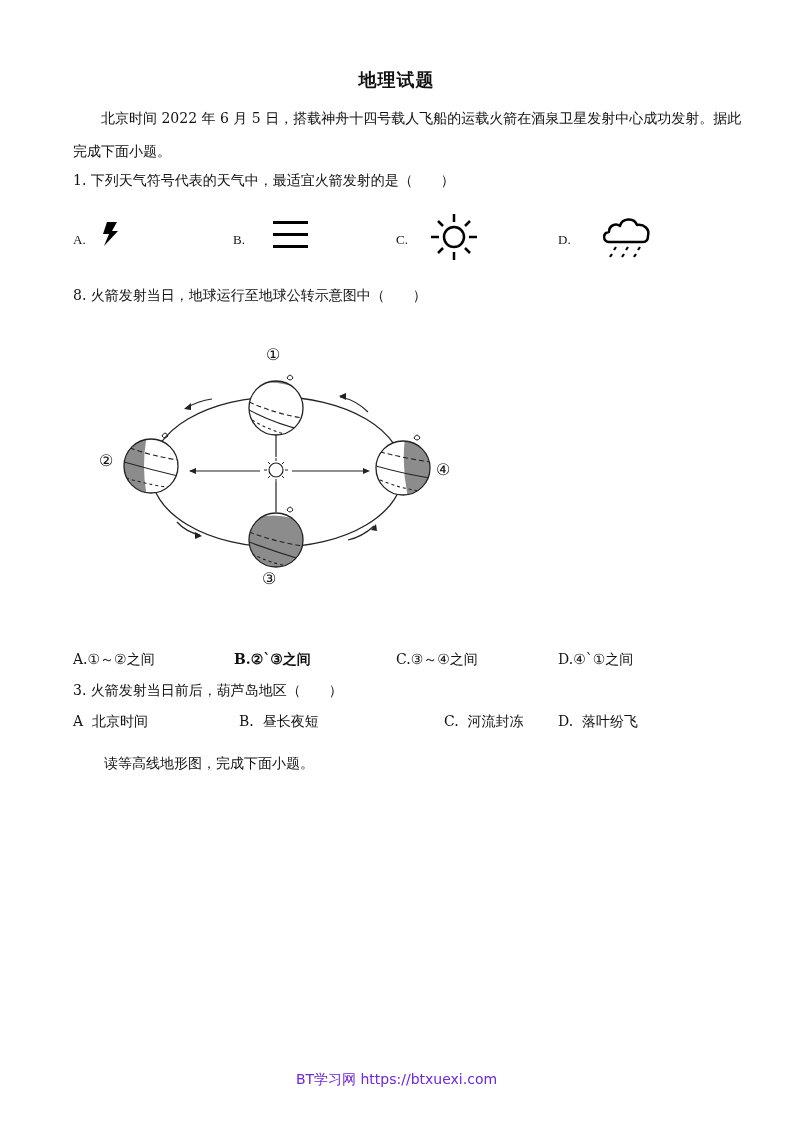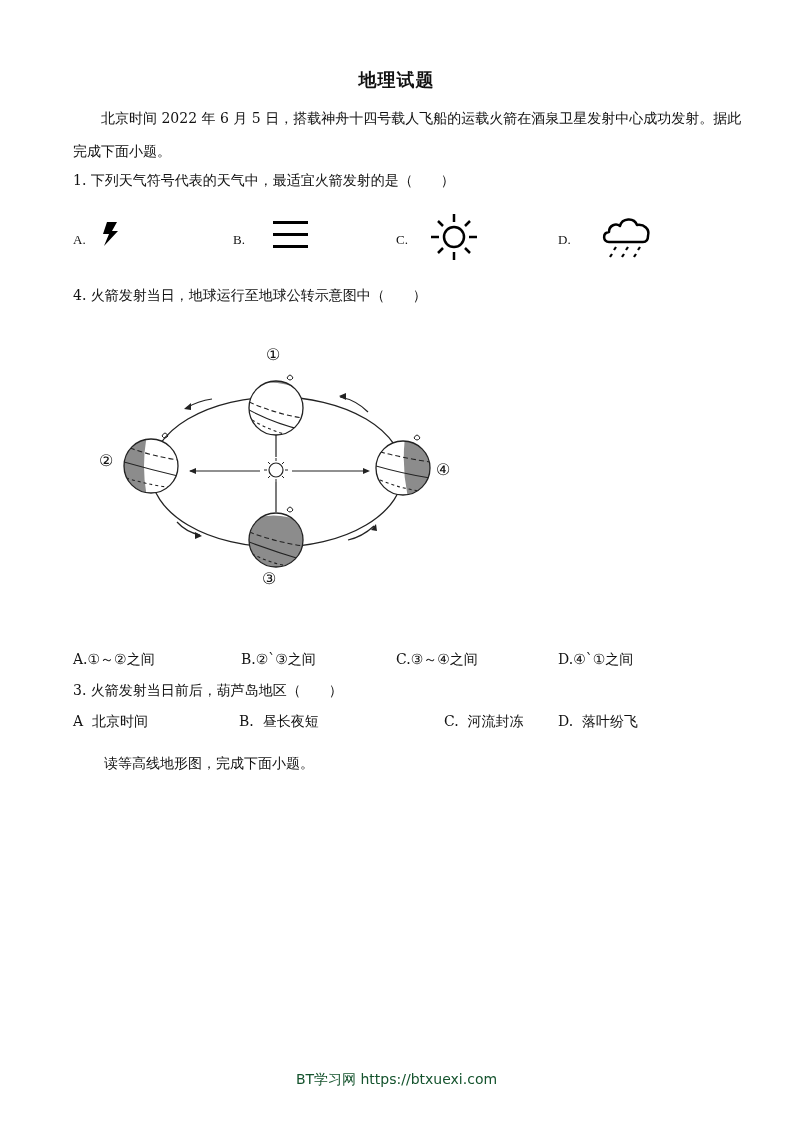--- a/index.html
+++ b/index.html
@@ -3,21 +3,21 @@
 <meta charset="utf-8">
 <style>
   html, body { margin: 0; padding: 0; background: #ffffff; }
   body { width: 793px; height: 1122px; position: relative; overflow: hidden;
          font-family: "DejaVu Serif", "Liberation Serif", serif; color: #111; }
   .abs { position: absolute; }
   .title { left: 0; width: 793px; top: 68px; text-align: center; font-size: 18px; font-weight: bold;
            font-family: Liberation Serif, serif; letter-spacing: 1px; }
   .para { font-size: 14px; line-height: 16px; white-space: nowrap; }
   .opt-label { font-size: 13px; font-family: "Liberation Serif", serif; }
-  .footer { left: 0; width: 793px; top: 1071px; text-align: center; font-size: 14px; color: #14532d;
+  .footer { left: 0; width: 793px; top: 1071px; text-align: center; font-size: 14px; color: #6d28d9;
             font-family: "DejaVu Sans", "Liberation Sans", sans-serif; }
   svg { display: block; }
 </style>
 </head>
 <body>
 
 <div class="abs title">地理试题</div>
 
 <div class="abs para" style="left:101px; top:110px;">北京时间 2022 年 6 月 5 日，搭载神舟十四号载人飞船的运载火箭在酒泉卫星发射中心成功发射。据此</div>
 <div class="abs para" style="left:73px; top:143px;">完成下面小题。</div>
@@ -73,21 +73,21 @@
       <line x1="15" y1="33" x2="13" y2="36"></line>
       <line x1="11" y1="40" x2="9" y2="43"></line>
       <line x1="27" y1="33" x2="25" y2="36"></line>
       <line x1="23" y1="40" x2="21" y2="43"></line>
       <line x1="39" y1="33" x2="37" y2="36"></line>
       <line x1="35" y1="40" x2="33" y2="43"></line>
     </g>
   </svg>
 </div>
 
-<div class="abs para" style="left:73px; top:287px;">4. 火箭发射当日，地球运行至地球公转示意图中（　　）</div>
+<div class="abs para" style="left:73px; top:287px;">8. 火箭发射当日，地球运行至地球公转示意图中（　　）</div>
 
 <div class="abs" style="left:90px; top:330px;">
   <svg width="380" height="270" viewBox="0 0 380 270">
     <defs>
       <clipPath id="c1">
           <circle cx="186" cy="78" r="27"></circle>
         </clipPath>
       <clipPath id="c2">
           <circle cx="61" cy="136" r="27"></circle>
         </clipPath>
@@ -188,21 +188,21 @@
 </div>
 
 <div class="abs" style="left:266px; top:345px; font-size:16px;">①</div>
 <div class="abs" style="left:99px; top:451px; font-size:16px;">②</div>
 <div class="abs" style="left:262px; top:569px; font-size:16px;">③</div>
 <div class="abs" style="left:436px; top:460px; font-size:16px;">④</div>
 
 <div class="abs para" style="left:73px; top:651px;">
   <span>A.</span><span>①～②之间</span>
 </div>
-<div class="abs para" style="left:241px; top:651px;">
+<div class="abs para" style="left:234px; top:651px;font-weight:bold;">
   <span>B.</span><span>②`③之间</span>
 </div>
 <div class="abs para" style="left:396px; top:651px;">
   <span>C.</span><span>③～④之间</span>
 </div>
 <div class="abs para" style="left:558px; top:651px;">
   <span>D.</span><span>④`①之间</span>
 </div>
 
 <div class="abs para" style="left:73px; top:682px;">3. 火箭发射当日前后，葫芦岛地区（　　）</div>

